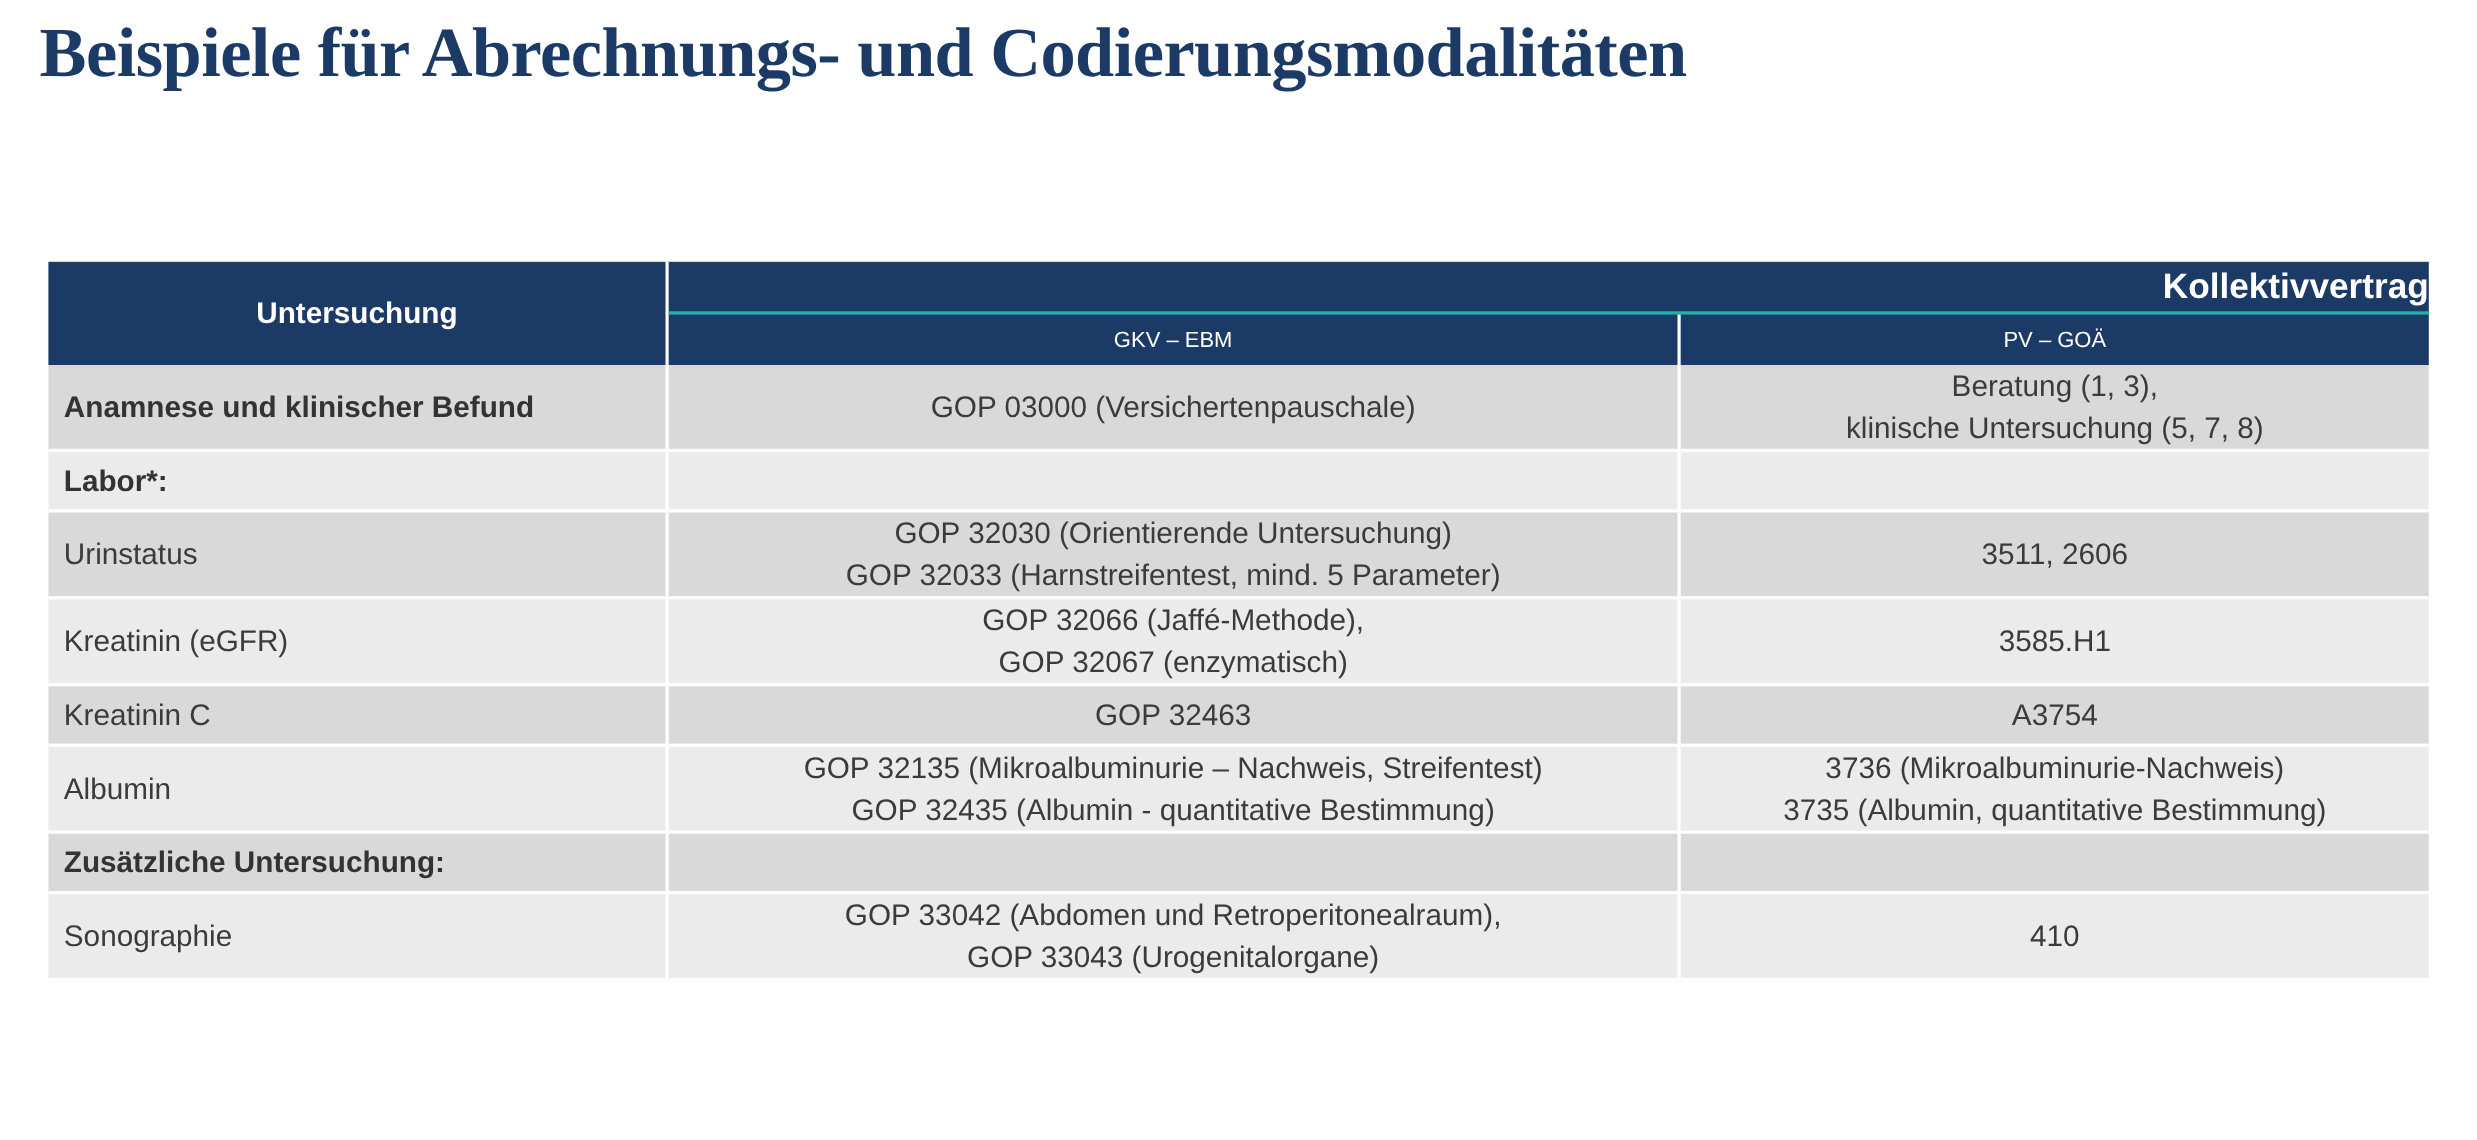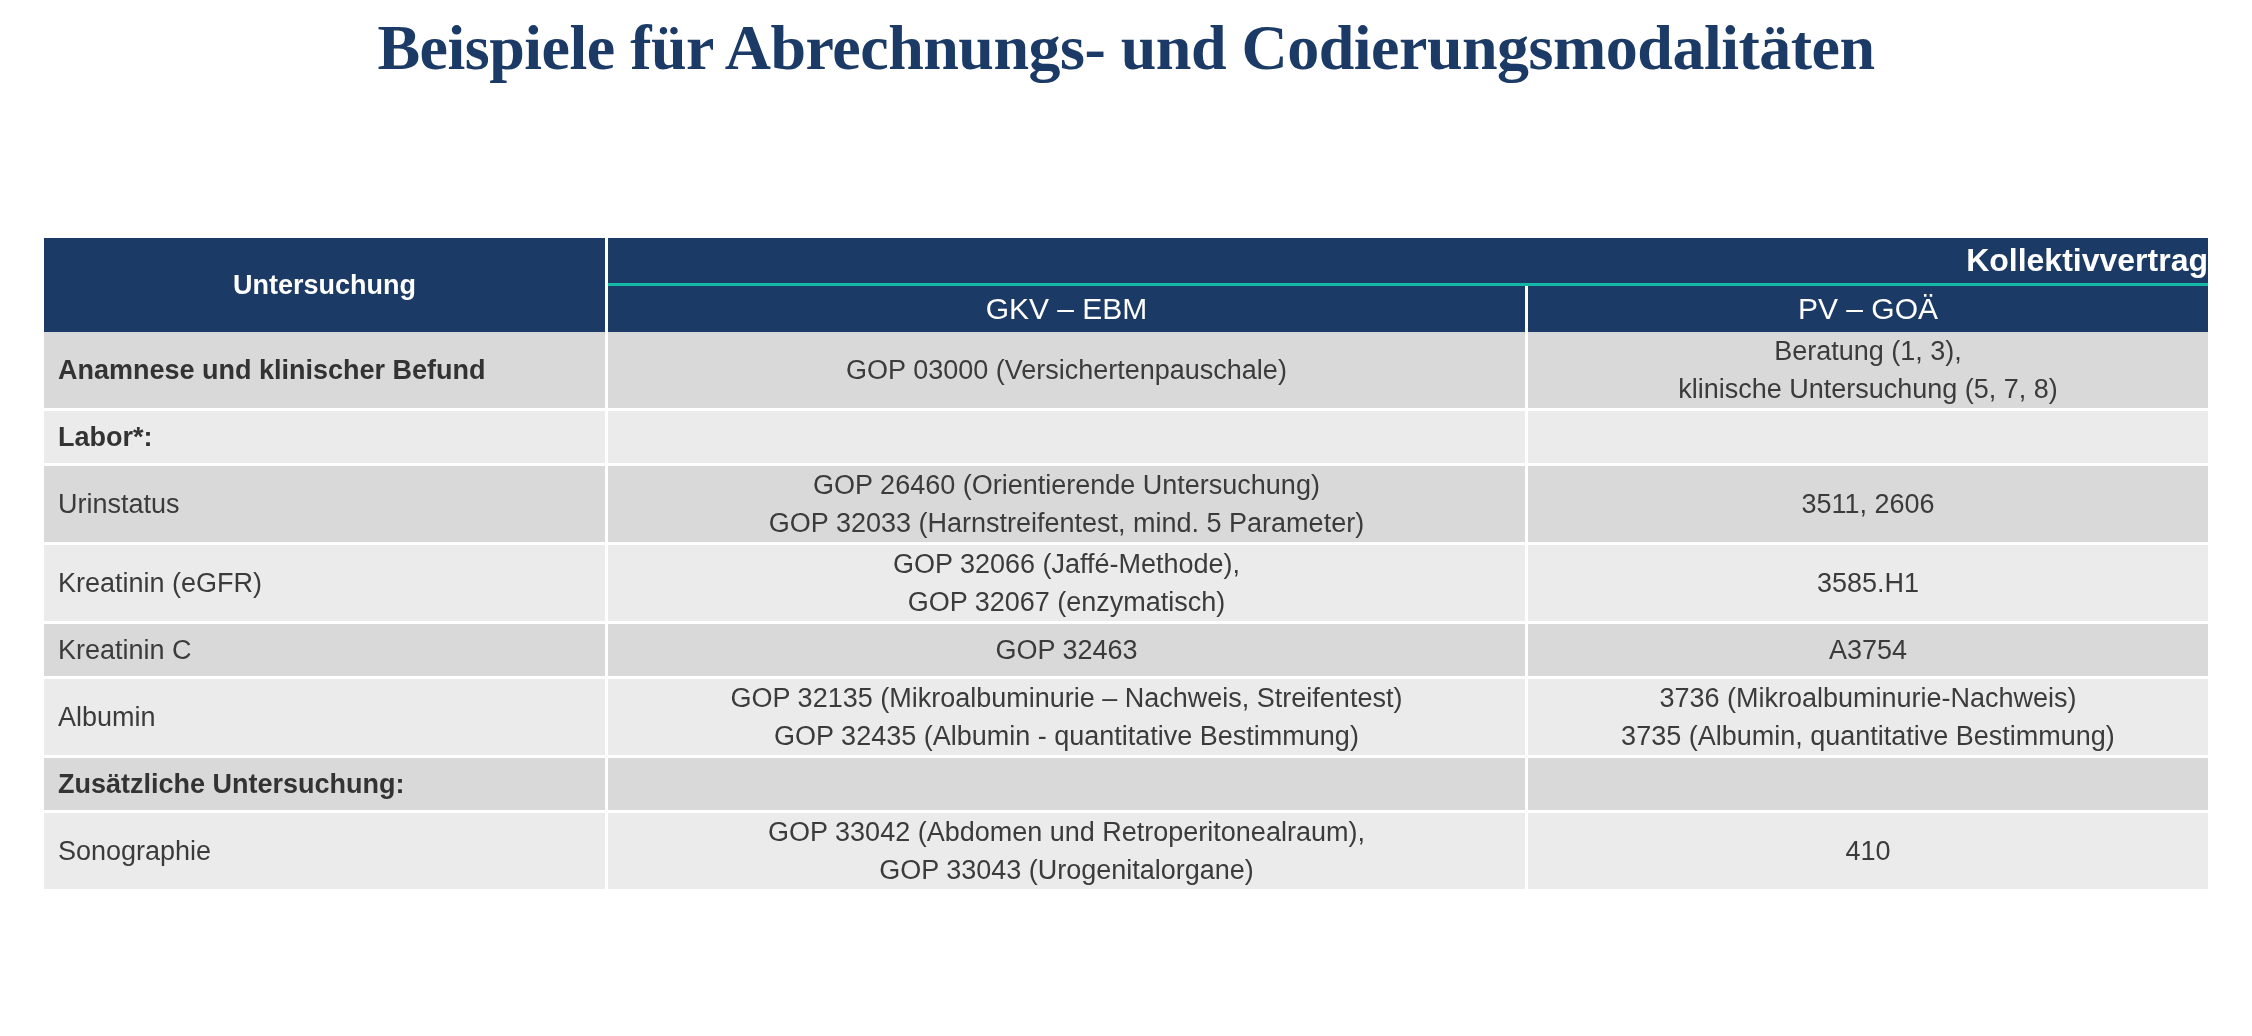--- a/index.html
+++ b/index.html
@@ -21,21 +21,20 @@
     height: 1036px;
     background: #ffffff;
   }
 
   
   .title-block {
     position: absolute;
     left: 36px;
     top: 8px;
     width: 2180px;
-    text-align: center;
   }
   .title {
     font-family: "Liberation Serif", serif;
     font-weight: bold;
     font-size: 64px;
     line-height: 80px;
     color: #1B3A65;
     letter-spacing: -0.5px;
     margin: 0;
     white-space: nowrap;
@@ -82,21 +81,21 @@
   }
   th.hdr-top {
     font-size: 32px;
     font-weight: bold;
     text-align: right;
     vertical-align: middle;
     height: 45px;
     border-bottom: 3px solid #14b8a6;
   }
   th.hdr-sub {
-    font-size: 30px;
+    font-size: 20px;
     font-weight: normal;
     text-align: center;
     vertical-align: middle;
     height: 46px;
   }
   th.hdr-sub.left-sep {
     border-right: 3px solid #ffffff;
   }
 
   
@@ -172,21 +171,21 @@
 
         <tr class="band-b h-short">
           <td class="cell col1 bold">Labor*:</td>
           <td class="cell col2"></td>
           <td class="cell col3 last"></td>
         </tr>
 
         <tr class="band-a h-mid">
           <td class="cell col1">Urinstatus</td>
           <td class="cell col2">
-            <div>GOP 26460 (Orientierende Untersuchung)</div>
+            <div>GOP 32030 (Orientierende Untersuchung)</div>
             <div>GOP 32033 (Harnstreifentest, mind. 5 Parameter)</div>
           </td>
           <td class="cell col3 last">3511, 2606</td>
         </tr>
 
         <tr class="band-b h-mid">
           <td class="cell col1">Kreatinin (eGFR)</td>
           <td class="cell col2">
             <div>GOP 32066 (Jaffé-Methode),</div>
             <div>GOP 32067 (enzymatisch)</div>

